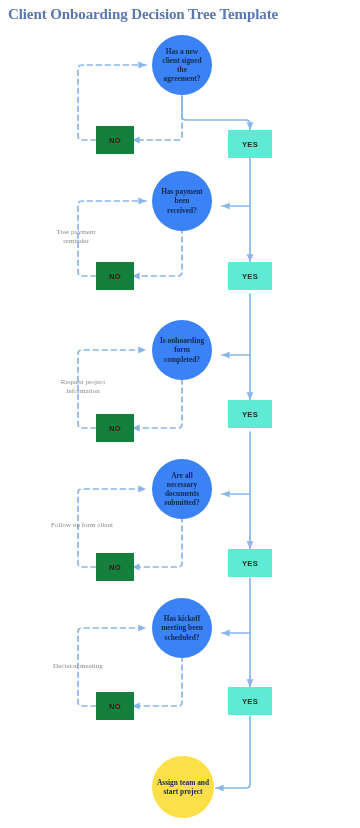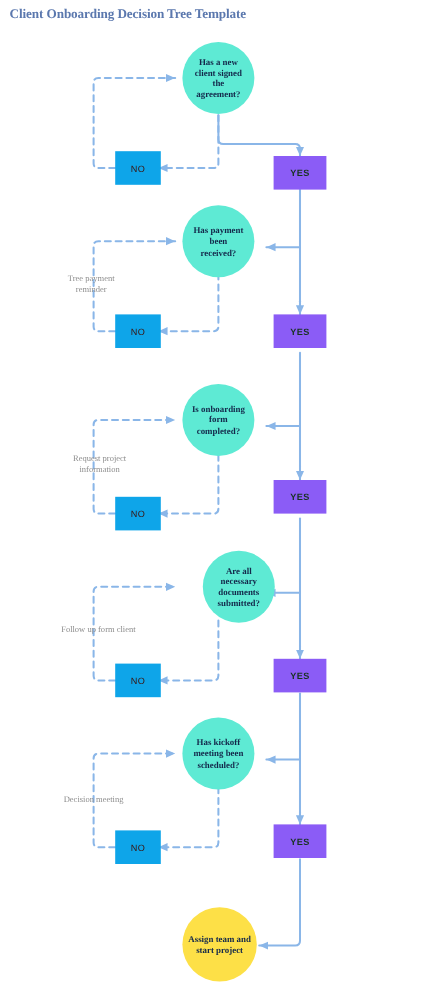--- a/index.html
+++ b/index.html
@@ -20,65 +20,65 @@
     width: 360px;
     height: 828px;
   }
   #title {
     position: absolute;
     left: 8px;
     top: 6px;
     width: 352px;
     font-family: "Liberation Serif", serif;
     font-weight: bold;
-    font-size: 11px;
+    font-size: 15px;
     letter-spacing: -0.1px;
     color: #5B78AE;
     white-space: nowrap;
   }
   .node {
     position: absolute;
     box-sizing: border-box;
     display: flex;
     align-items: center;
     justify-content: center;
     text-align: center;
   }
   .decision {
     border-radius: 50%;
-    background: #5eead4;
+    background: #3b82f6;
     color: #14294B;
     font-family: "Liberation Serif", serif;
     font-weight: bold;
     font-size: 7.4px;
     line-height: 9.2px;
   }
   .decision .txt { padding: 0 7px; }
   .terminal {
     border-radius: 50%;
     background: #fde047;
     color: #14294B;
     font-family: "Liberation Serif", serif;
     font-weight: bold;
     font-size: 7.4px;
     line-height: 9.2px;
   }
   .yes-box {
-    background: #8b5cf6;
+    background: #5eead4;
     color: #17331F;
     font-family: "Liberation Sans", sans-serif;
     font-weight: bold;
     font-size: 7.6px;
     letter-spacing: 0.3px;
   }
   .no-box {
-    background: #0ea5e9;
+    background: #15803d;
     color: #3A1512;
     font-family: "Liberation Sans", sans-serif;
-    font-weight: normal;
+    font-weight: bold;
     font-size: 7.6px;
     letter-spacing: 0.3px;
   }
   .edge-label {
     position: absolute;
     color: #8C8C8C;
     font-family: "Liberation Serif", serif;
     font-size: 7.1px;
     line-height: 8.6px;
     text-align: center;
@@ -163,21 +163,21 @@
 </div>
 <div class="edge-label" style="left:34px; top:378px; width:98px;">Request project
 information</div>
 <div class="node yes-box" style="left:228px; top:400px; width:44px; height:28px;">
   <span>YES</span>
 </div>
 <div class="node no-box" style="left:96px; top:414px; width:38px; height:28px;">
   <span>NO</span>
 </div>
 
-<div class="node decision" style="left:169px; top:459px; width:60px; height:60px;text-align:center;">
+<div class="node decision" style="left:152px; top:459px; width:60px; height:60px;text-align:center;">
   <span class="txt">Are all necessary documents submitted?</span>
 </div>
 <div class="edge-label" style="left:26px; top:521px; width:112px;">Follow up form client</div>
 <div class="node yes-box" style="left:228px; top:549px; width:44px; height:28px;">
   <span>YES</span>
 </div>
 <div class="node no-box" style="left:96px; top:553px; width:38px; height:28px;">
   <span>NO</span>
 </div>
 

